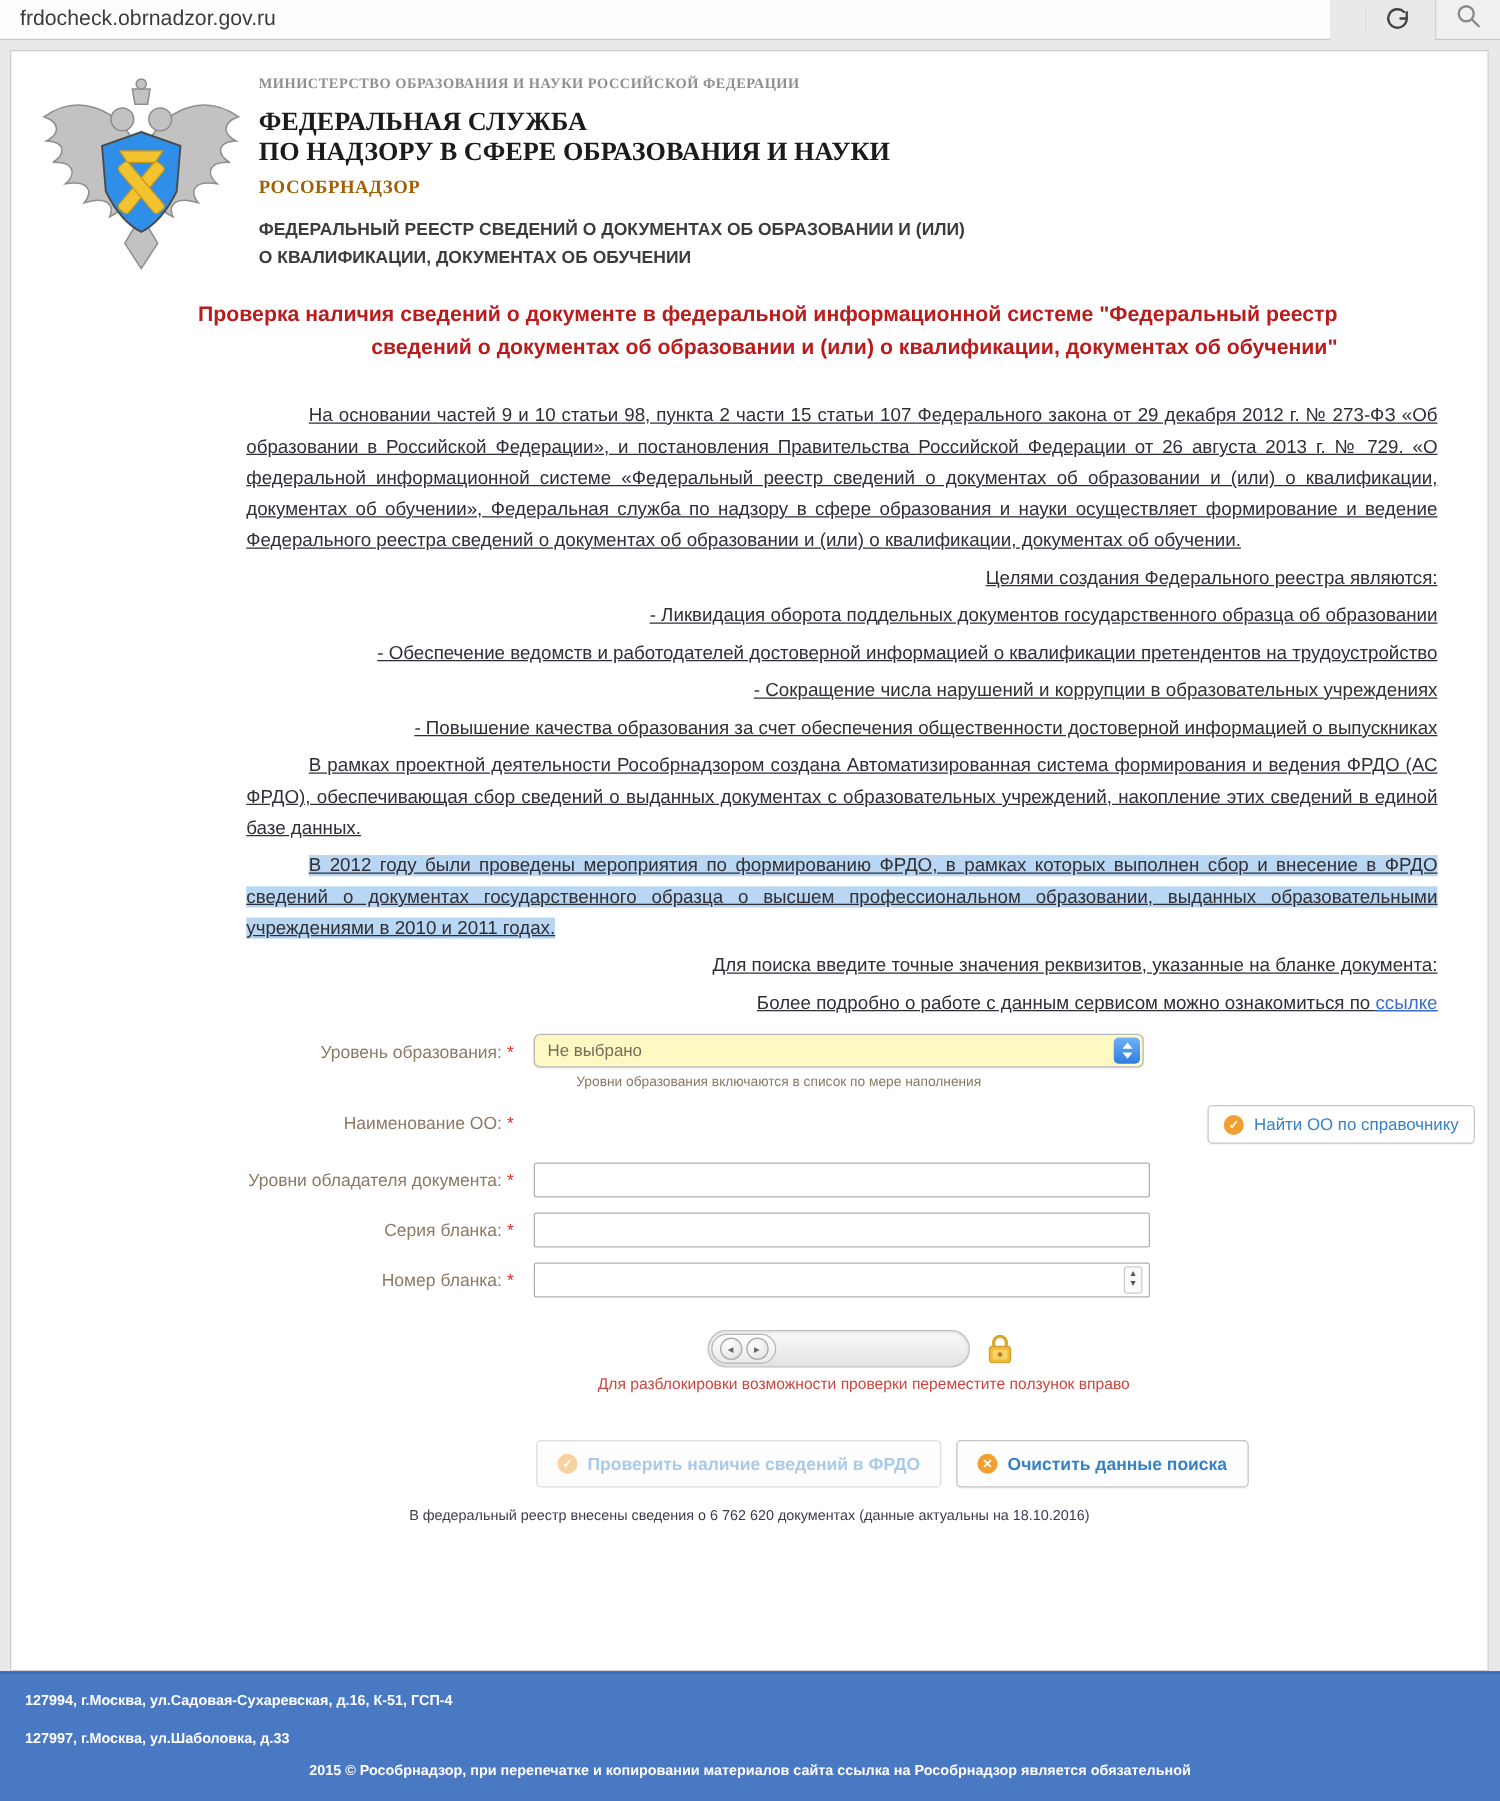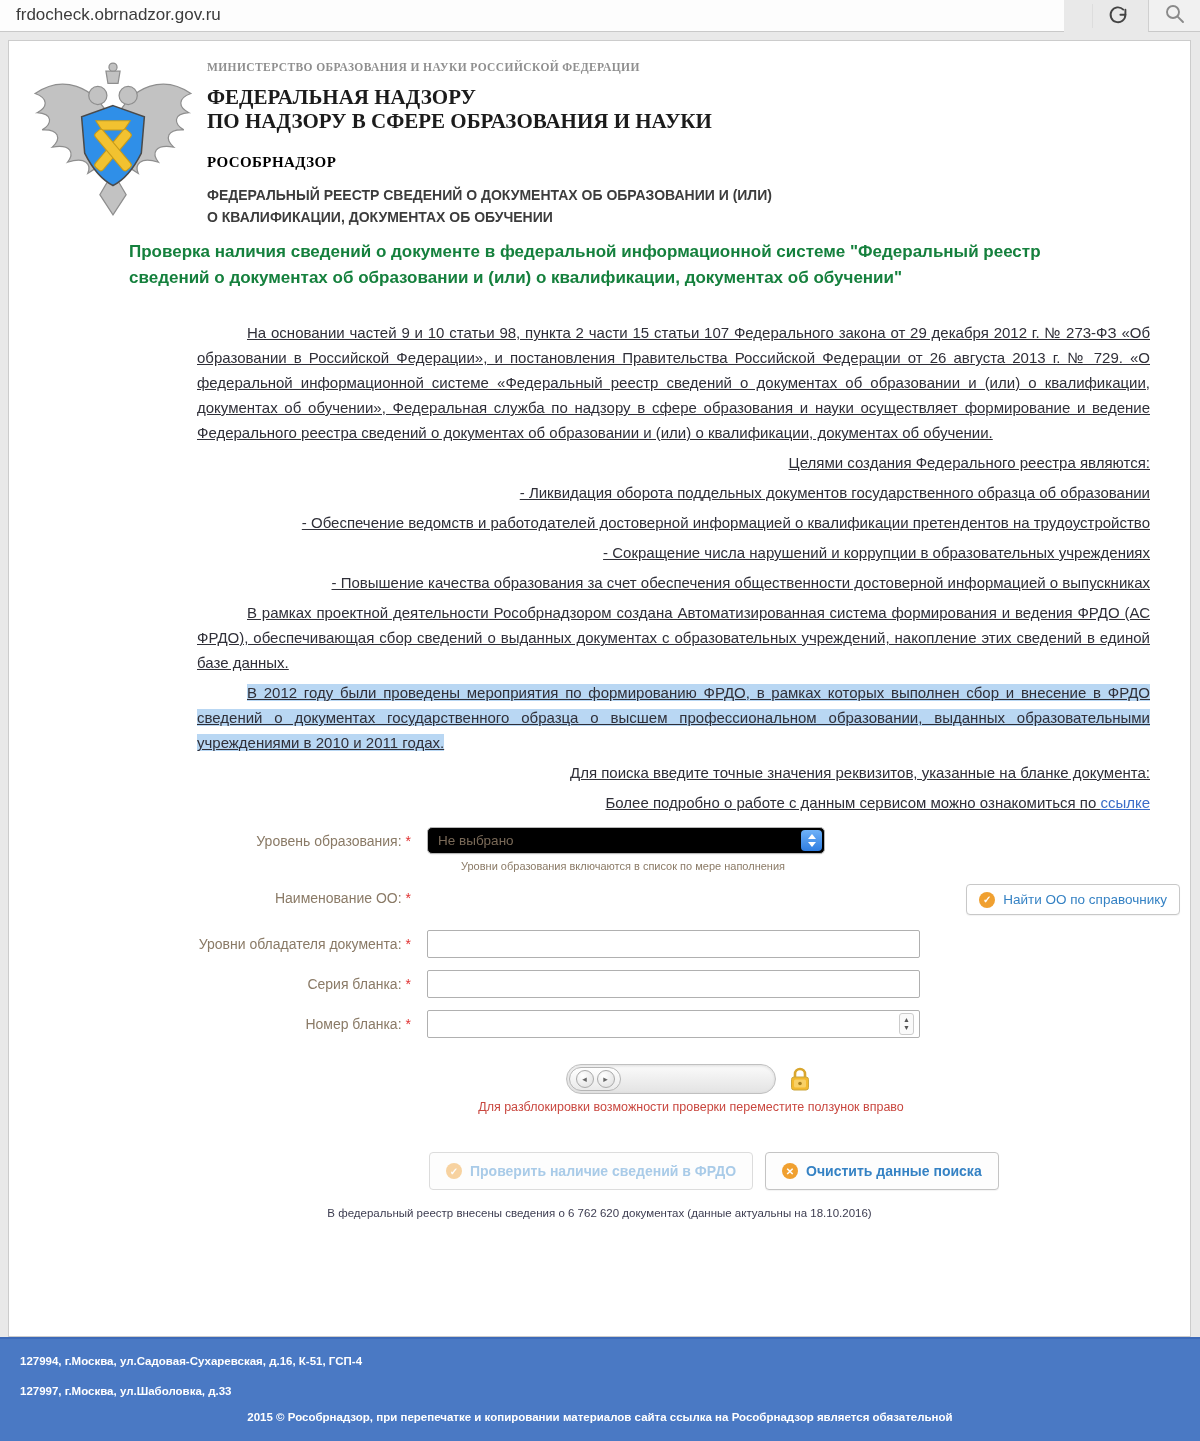--- a/index.html
+++ b/index.html
@@ -40,29 +40,29 @@
   .ministry {
     font-family:"Liberation Serif", serif;
     font-size:11.5px; font-weight:bold; color:#8f8f8f; letter-spacing:.4px;
   }
   .service-name {
     font-family:"Liberation Serif", serif;
     font-size:21px; font-weight:bold; color:#1b1b1b; line-height:24px; margin-top:12px;
   }
   .short-name {
     font-family:"Liberation Serif", serif;
-    font-size:15px; font-weight:bold; color:#000000; margin-top:21px; letter-spacing:.4px;
+    font-size:15px; font-weight:bold; color:#a16207; margin-top:9px; letter-spacing:.4px;
   }
   .registry-name {
     font-size:14px; font-weight:bold; color:#3c3c3c; line-height:22px; margin-top:13px;
   }
   
   .main-title {
-    margin:0 120px; text-align:left;
-    font-size:17px; font-weight:bold; color:#15803d; line-height:26px;
+    margin:0 120px; text-align:right;
+    font-size:17px; font-weight:bold; color:#b91c1c; line-height:26px;
   }
   
   .paras { padding:29px 40px 0 188px;text-decoration:underline; }
   .paras p {
     font-size:15px; line-height:25px; margin:0 0 5px;
     text-align:justify; text-indent:50px; color:#2f2f38;
   }
   .paras p.short { text-align:right; }
   .hl { background:#b9d7f3; }
   a.doc-link { color:#3a6cc8; text-decoration:underline; cursor:pointer; }
@@ -76,22 +76,22 @@
   .req { color:#e03030; margin-left:4px; font-size:14px; }
   .fctrl { margin-left:16px; position:relative; }
   .text-input {
     width:493px; height:28px; border:1px solid #b0b0b0; border-radius:2px;
     font-size:14px; padding:0 8px; font-family:"Liberation Sans",sans-serif;
     color:#444; background:#fff; outline:none;
   }
   .date-input { width:158px; }
   
   .select-box {
-    width:398px; height:27px; border:1px solid #b6b6b6; border-radius:5px;
-    background:#000000; position:relative; cursor:pointer;
+    width:488px; height:27px; border:1px solid #b6b6b6; border-radius:5px;
+    background:#fef9c3; position:relative; cursor:pointer;
     box-shadow:0 1px 1px rgba(0,0,0,.06);
   }
   .select-value {
     position:absolute; left:10px; top:5px; font-size:13.5px; color:#7a6a58;
   }
   .select-stepper {
     position:absolute; right:2px; top:2px; width:21px; height:21px; border-radius:4px;
     background:linear-gradient(#6fb2f8, #2f7de1);
   }
   .select-stepper::before, .select-stepper::after {
@@ -214,21 +214,21 @@
         <polygon points="68,67 102,67 96,76 74,76" fill="#f2c230" stroke="#c79a18" stroke-width="1"></polygon>
         <g fill="#f2c230" stroke="#c79a18" stroke-width="1">
           <rect x="80" y="72" width="10" height="48" rx="3" transform="rotate(40 85 96)"></rect>
           <rect x="80" y="72" width="10" height="48" rx="3" transform="rotate(-40 85 96)"></rect>
         </g>
       </svg>
     </span>
     <div class="header-text">
       <div class="ministry">МИНИСТЕРСТВО ОБРАЗОВАНИЯ И НАУКИ РОССИЙСКОЙ ФЕДЕРАЦИИ</div>
       <div class="service-name">
-        <div>ФЕДЕРАЛЬНАЯ НАДЗОРУ</div>
+        <div>ФЕДЕРАЛЬНАЯ СЛУЖБА</div>
         <div>ПО НАДЗОРУ В СФЕРЕ ОБРАЗОВАНИЯ И НАУКИ</div>
       </div>
       <div class="short-name">РОСОБРНАДЗОР</div>
       <div class="registry-name">
         <div>ФЕДЕРАЛЬНЫЙ РЕЕСТР СВЕДЕНИЙ О ДОКУМЕНТАХ ОБ ОБРАЗОВАНИИ И (ИЛИ)</div>
         <div>О КВАЛИФИКАЦИИ, ДОКУМЕНТАХ ОБ ОБУЧЕНИИ</div>
       </div>
     </div>
   </div>
 

